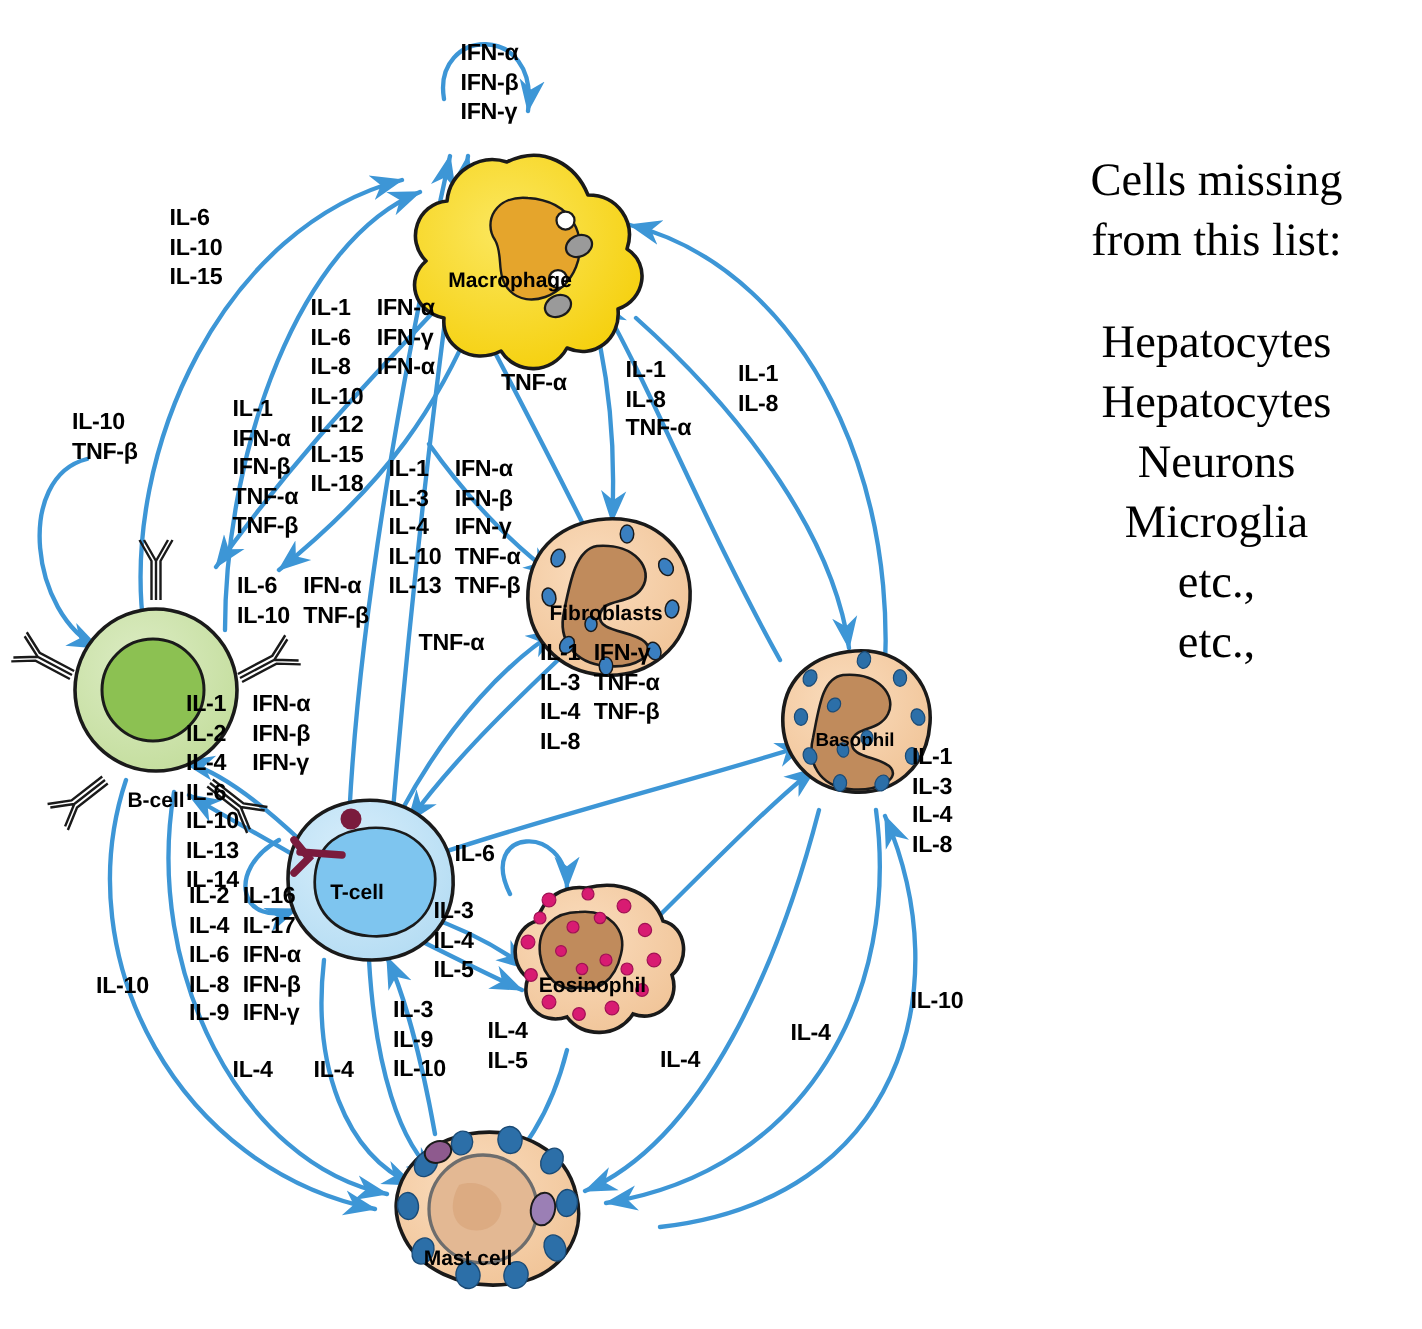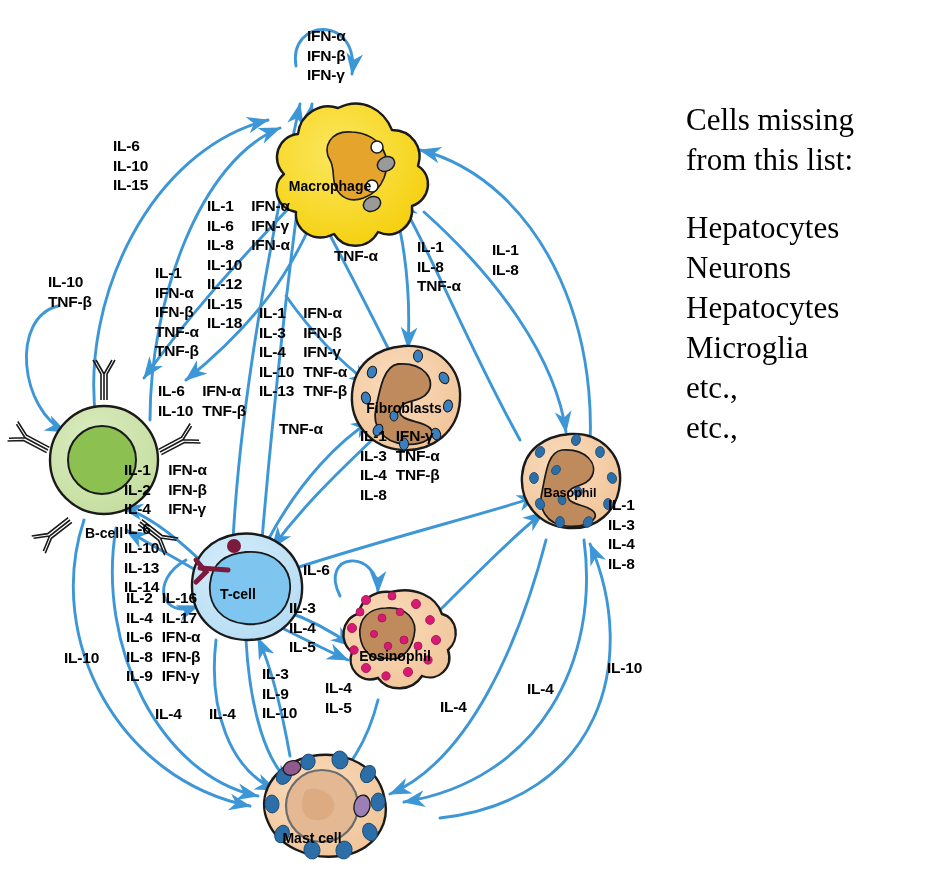--- a/index.html
+++ b/index.html
@@ -16,21 +16,21 @@
   .lbl.two .col{display:block;}
 
   .cellname{position:absolute;font-family:"Liberation Sans",sans-serif;
             font-weight:bold;font-size:14px;color:#000;white-space:nowrap;
             transform:translateX(-50%);}
 
   .sidepanel{position:absolute;left:686px;top:100px;width:250px;
              font-family:"Liberation Serif",serif;font-size:31px;
              color:#000;line-height:40px;}
   .sidepanel .hdr{margin-bottom:28px;}
-  .sidepanel .row{display:block;}
+  .sidepanel .row{display:block;text-align:center;}
 </style>
 </head>
 <body>
 
 <div id="stage">
 
   <svg id="net" viewBox="0 0 948 886">
     <defs>
       <marker id="ah" markerWidth="9" markerHeight="9" refX="7.2" refY="3.2" orient="auto" markerUnits="strokeWidth">
         <path d="M0,0.3 L7.6,3.2 L0,6.1 L2.2,3.2 Z" fill="#3d96d6"></path>
@@ -254,21 +254,21 @@
         <ellipse cx="378" cy="802" rx="7" ry="9" transform="rotate(5 378 802)"></ellipse>
         <ellipse cx="368" cy="774" rx="7" ry="9" transform="rotate(30 368 774)"></ellipse>
         <ellipse cx="340" cy="760" rx="8" ry="9" transform="rotate(-12 340 760)"></ellipse>
         <ellipse cx="308" cy="762" rx="7" ry="8" transform="rotate(20 308 762)"></ellipse>
       </g>
       <ellipse cx="292" cy="768" rx="9" ry="7" fill="#8e5a8e" stroke="#1a1a1a" stroke-width="1.3" transform="rotate(-20 292 768)"></ellipse>
       <ellipse cx="362" cy="806" rx="8" ry="11" fill="#9b7fb5" stroke="#1a1a1a" stroke-width="1.3" transform="rotate(12 362 806)"></ellipse>
     </g>
   </svg>
 
-  <div class="cellname" style="left:330px;top:178px">Macrophage</div>
+  <div class="cellname" style="left:340px;top:178px">Macrophage</div>
   <div class="cellname" style="left:104px;top:525px">B-cell</div>
   <div class="cellname" style="left:238px;top:586px">T-cell</div>
   <div class="cellname" style="left:404px;top:400px">Fibroblasts</div>
   <div class="cellname" style="left:395px;top:648px">Eosinophil</div>
   <div class="cellname" style="left:570px;top:486px;font-size:12.5px">Basophil</div>
   <div class="cellname" style="left:312px;top:830px">Mast cell</div>
 
   <div id="cyto-host">
       <div class="lbl" style="left: 307px; top: 26px;"><div class="col"><div>IFN-α</div><div>IFN-β</div><div>IFN-γ</div></div></div>
       <div class="lbl" style="left: 113px; top: 136px;"><div class="col"><div>IL-6</div><div>IL-10</div><div>IL-15</div></div></div>
@@ -297,21 +297,21 @@
       <div class="lbl" style="left: 607px; top: 658px;"><div class="col"><div>IL-10</div></div></div>
     </div>
 
   <div class="sidepanel">
     <div class="hdr">
       <span class="row">Cells missing</span>
       <span class="row">from this list:</span>
     </div>
     <div id="side-items">
         <div class="row">Hepatocytes</div>
+        <div class="row">Hepatocytes</div>
         <div class="row">Neurons</div>
-        <div class="row">Hepatocytes</div>
         <div class="row">Microglia</div>
         <div class="row">etc.,</div>
         <div class="row">etc.,</div>
       </div>
   </div>
 
 </div>
 
 </body></html>

